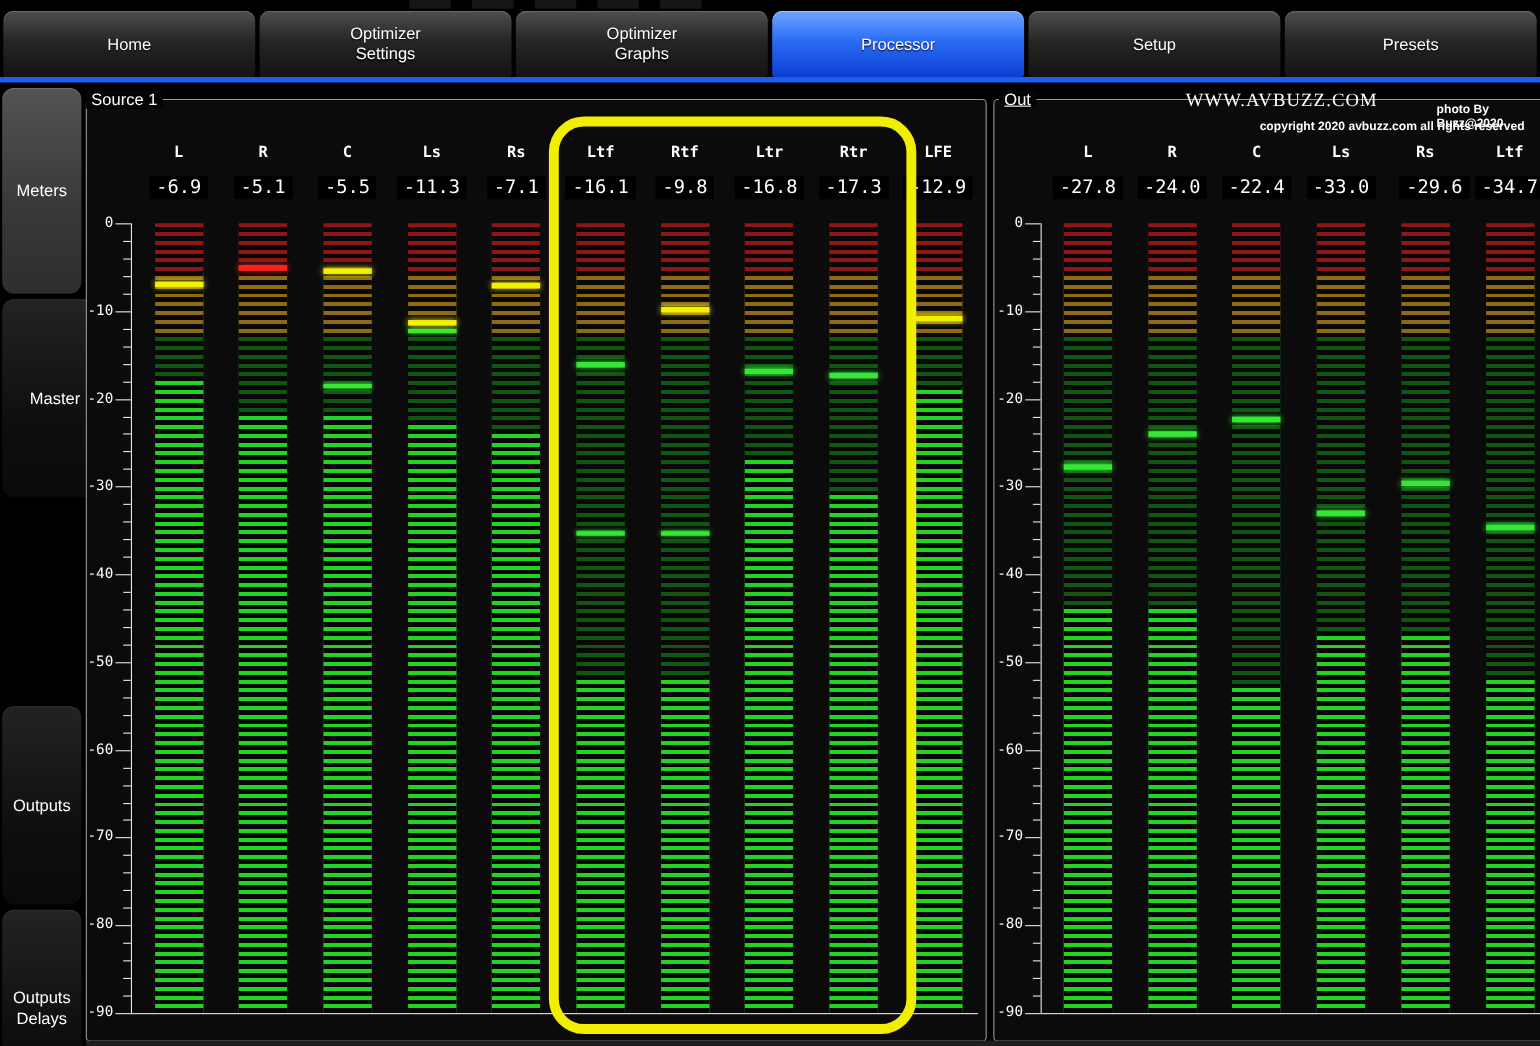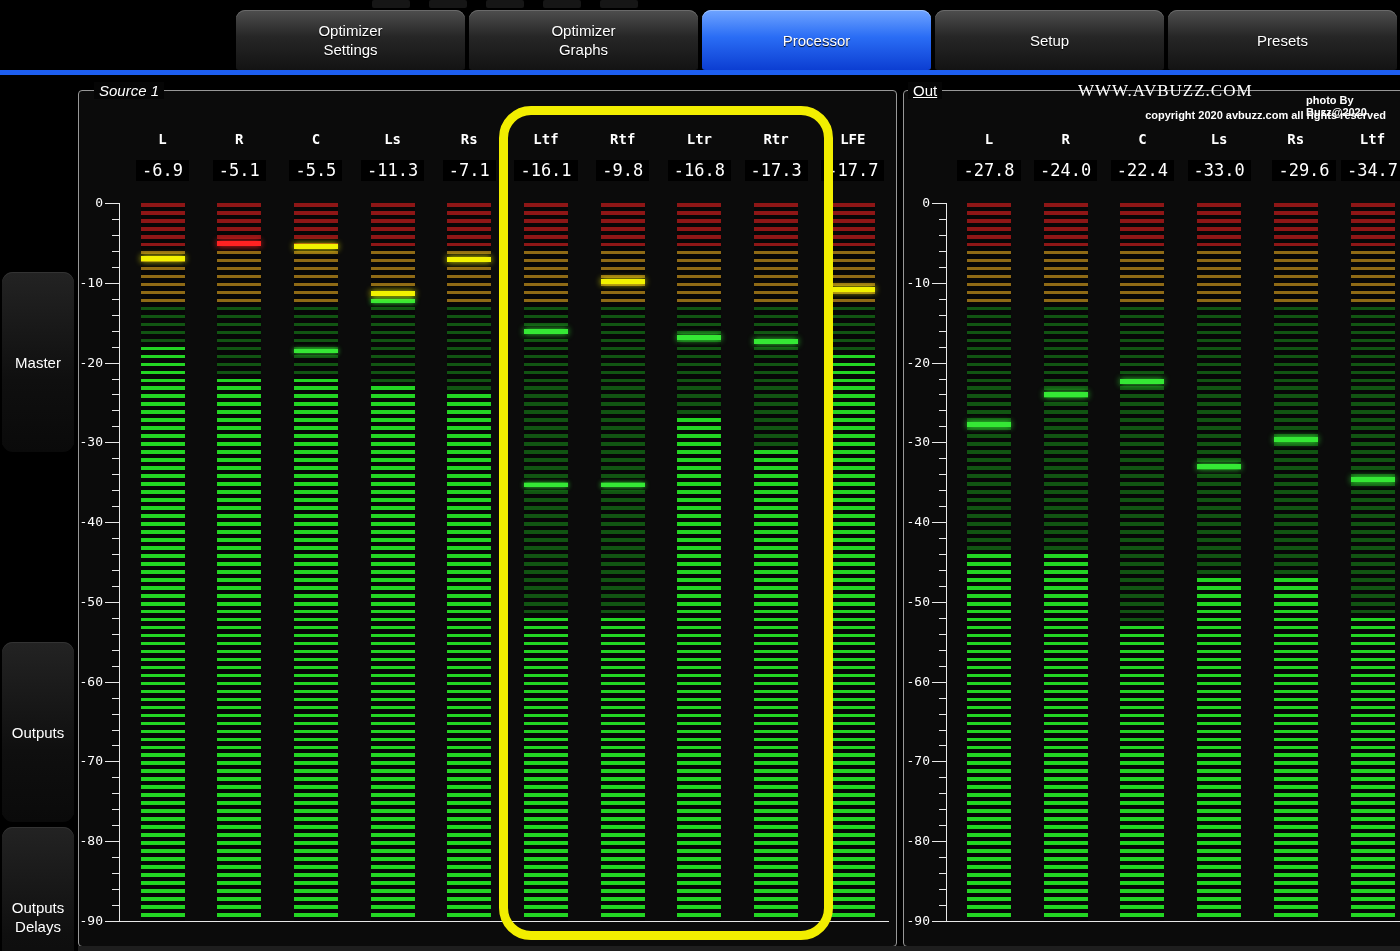--- a/index.html
+++ b/index.html
@@ -63,20 +63,24 @@
 <body>
 
 <div id="screen">
 
   <div class="top-artifact" style="left:372px;width:38px;"></div>
   <div class="top-artifact" style="left:429px;width:38px;"></div>
   <div class="top-artifact" style="left:486px;width:38px;"></div>
   <div class="top-artifact" style="left:543px;width:38px;"></div>
   <div class="top-artifact" style="left:600px;width:38px;"></div>
 
+  <div class="tab" style="left:3px;width:229px;">
+    <span>Home</span>
+    <span></span>
+  </div>
   <div class="tab" style="left:236px;width:229px;">
     <span>Optimizer</span>
     <span>Settings</span>
   </div>
   <div class="tab" style="left:469px;width:229px;">
     <span>Optimizer</span>
     <span>Graphs</span>
   </div>
   <div class="tab active" style="left:702px;width:229px;">
     <span>Processor</span>
@@ -85,21 +89,25 @@
   <div class="tab" style="left:935px;width:229px;">
     <span>Setup</span>
     <span></span>
   </div>
   <div class="tab" style="left:1168px;width:229px;">
     <span>Presets</span>
     <span></span>
   </div>
   <div id="blue-bar"></div>
 
-  <div class="side-btn" style="top:272px;height:180px;">
+  <div class="side-btn active" style="top:80px;height:187px;">
+    <span>Meters</span>
+    <span></span>
+  </div>
+  <div class="side-btn" style="top:272px;height:180px;padding-left:12px;">
     <span>Master</span>
     <span></span>
   </div>
   <div class="side-btn" style="top:642px;height:180px;">
     <span>Outputs</span>
     <span></span>
   </div>
   <div class="side-btn" style="top:827px;height:180px;">
     <span>Outputs</span>
     <span>Delays</span>
@@ -235,28 +243,28 @@
       <div class="ch-label" style="left: 659.1px; top: 40px;">Rtr</div>
       <div class="ch-value-wrap" style="left: 649.1px; top: 69px;">
         <span class="ch-value">-17.3</span>
       </div>
       <div class="meter" style="left: 675.1px; top: 112px; background: linear-gradient(rgb(142, 22, 22) 0px, rgb(142, 22, 22) 43.8778px, rgb(143, 106, 21) 43.8778px, rgb(143, 106, 21) 103.711px, rgb(17, 85, 18) 103.711px, rgb(17, 85, 18) 243.322px, rgb(35, 213, 35) 243.322px, rgb(35, 213, 35) 100%);">
         <div class="seg-mask"></div>
         <div class="peak-line" style="top: 135.516px; background: rgb(53, 232, 53); box-shadow: rgb(53, 232, 53) 0px 0px 6px;"></div>
       </div>
       <div class="ch-label" style="left: 735.8px; top: 40px;">LFE</div>
       <div class="ch-value-wrap" style="left: 725.8px; top: 69px;">
-        <span class="ch-value">-17.7</span>
+        <span class="ch-value">-12.9</span>
       </div>
       <div class="meter" style="left: 751.8px; top: 112px; background: linear-gradient(rgb(142, 22, 22) 0px, rgb(142, 22, 22) 43.8778px, rgb(143, 106, 21) 43.8778px, rgb(143, 106, 21) 103.711px, rgb(17, 85, 18) 103.711px, rgb(17, 85, 18) 147.589px, rgb(35, 213, 35) 147.589px, rgb(35, 213, 35) 100%);">
         <div class="seg-mask"></div>
         <div class="peak-line" style="top: 83.66px; background: rgb(242, 242, 0); box-shadow: rgb(242, 242, 0) 0px 0px 6px;"></div>
       </div>
     </div>
-  <div class="groupbox-label" style="left:94px;font-style:italic;">Source 1</div>
+  <div class="groupbox-label" style="left:78px;">Source 1</div>
 
   <div class="groupbox" id="out-box" style="left:903px;top:90px;width:510px;height:855px;">
       <div class="axis-line" style="left: 42px; top: 112px; height: 718px;"></div>
       <div class="tick" style="left: 28px; top: 112px; width: 14px;"></div>
       <div class="tick-label" style="left: -4px; top: 104px;">0</div>
       <div class="tick" style="left: 35px; top: 127.956px; width: 7px;"></div>
       <div class="tick" style="left: 35px; top: 143.911px; width: 7px;"></div>
       <div class="tick" style="left: 35px; top: 159.867px; width: 7px;"></div>
       <div class="tick" style="left: 35px; top: 175.822px; width: 7px;"></div>
       <div class="tick" style="left: 28px; top: 191.778px; width: 14px;"></div>

